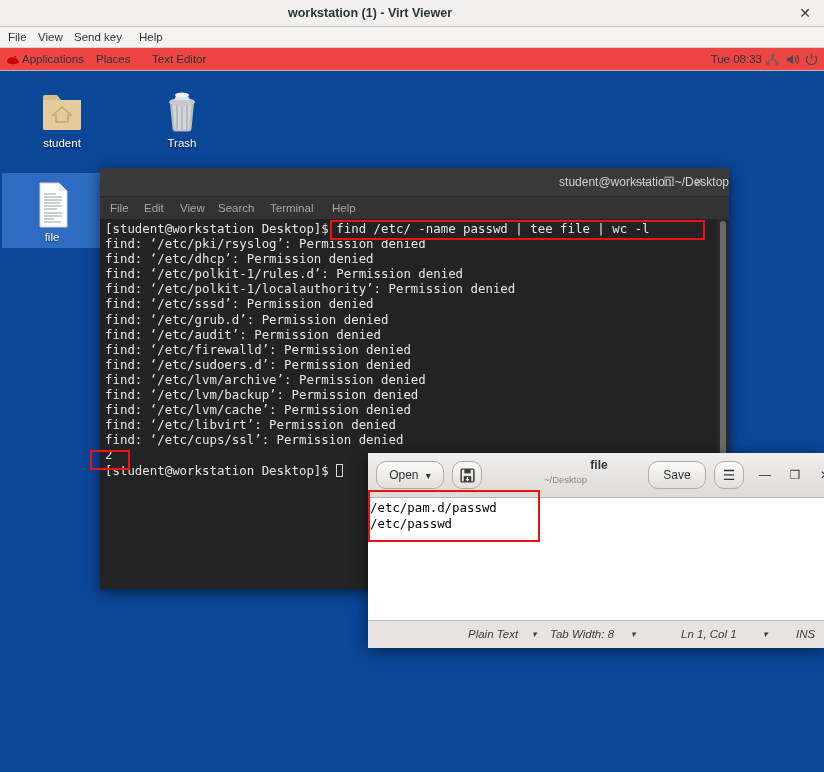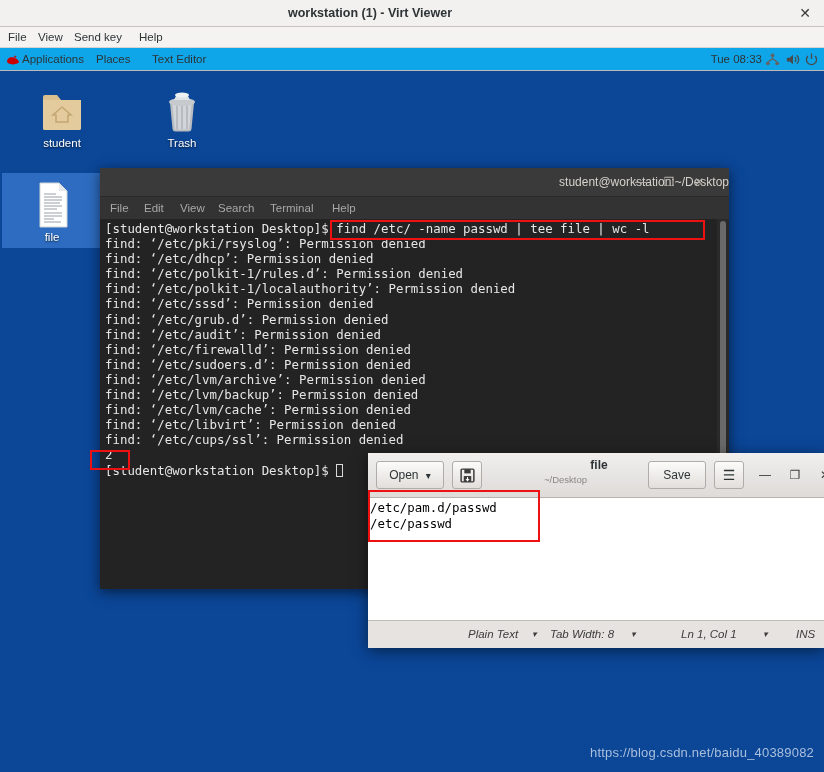--- a/index.html
+++ b/index.html
@@ -62,21 +62,21 @@
     color: #2e3436;
     cursor: pointer;
     padding: 0 3px;
   }
 
   
   #gnome-panel {
     position: absolute;
     left: 0; top: 48px;
     width: 824px; height: 23px;
-    background: #0ea5e9;
+    background: #ef4444;
     border-bottom: 1px solid #bdbab7;
     box-sizing: border-box;
   }
   .panel-item {
     position: absolute;
     top: 0;
     height: 22px;
     line-height: 22px;
     font-size: 11.5px;
     color: #2e3436;
@@ -241,21 +241,21 @@
     left: 0; top: 0;
     width: 456px; height: 45px;
     background: linear-gradient(to bottom, #f0efee, #dedbd8);
     border-bottom: 1px solid #b6b2ae;
     box-sizing: border-box;
   }
   .hdr-btn {
     position: absolute;
     background: linear-gradient(to bottom, #fbfbfa, #e2dfdb);
     border: 1px solid #b0aca8;
-    border-radius: 3px;
+    border-radius: 10px;
     font-size: 12px;
     color: #2e3436;
     text-align: center;
     cursor: pointer;
     box-sizing: border-box;
   }
   #gedit-doc-title {
     position: absolute;
     left: 176px; top: 5px;
     width: 110px;
@@ -408,21 +408,20 @@
           <line x1="14" y1="34" x2="32" y2="34"></line>
             <line x1="14" y1="37" x2="32" y2="37"></line>
           <line x1="14" y1="40" x2="24" y2="40"></line>
             <line x1="14" y1="43" x2="31" y2="43"></line>
         </g>
       </svg>
     </div>
     <div class="label">file</div>
   </div>
 
-  <div id="watermark">https://blog.csdn.net/baidu_40389082</div>
 </div>
 
 <div id="terminal-window">
   <div id="term-titlebar">
     <div id="term-title">student@workstation:~/Desktop</div>
     <div class="term-wbtn" style="right:76px">—</div>
     <div class="term-wbtn" style="right:48px">❐</div>
     <div class="term-wbtn" style="right:18px">✕</div>
   </div>
 

